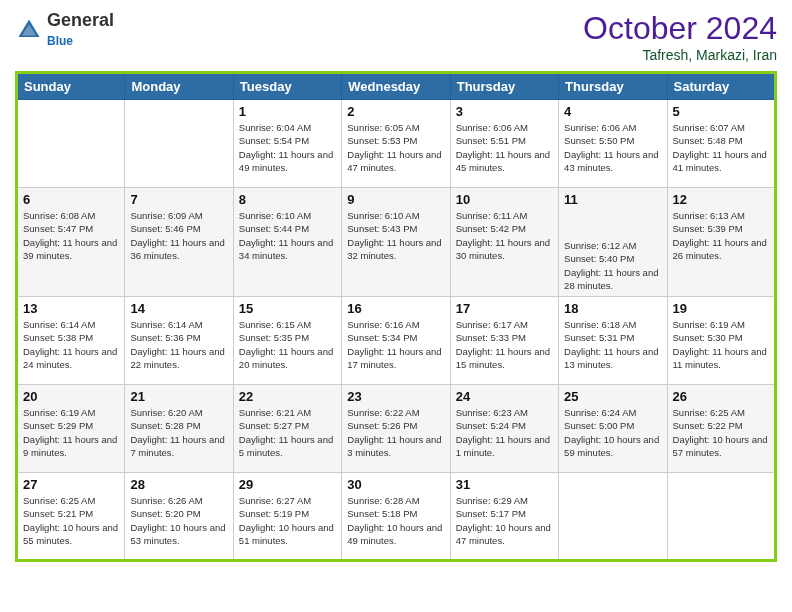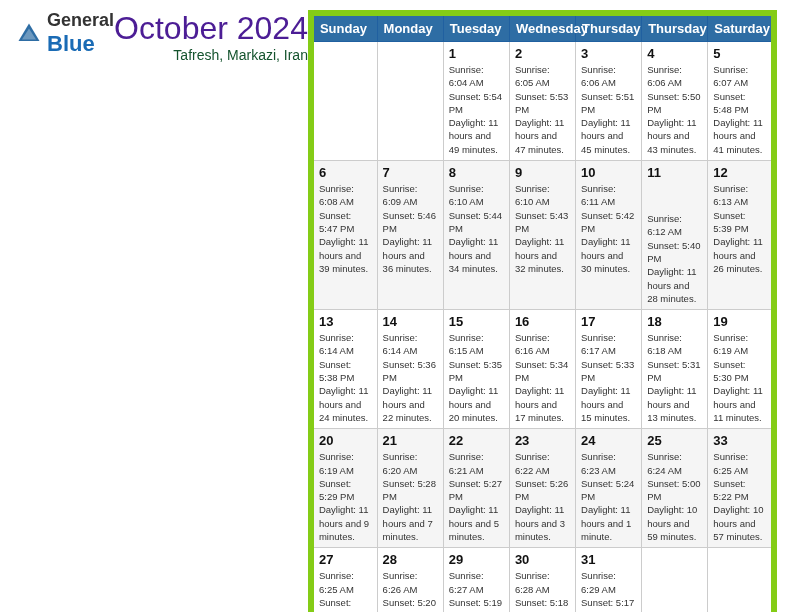--- a/index.html
+++ b/index.html
@@ -8,40 +8,40 @@
       background: #fff;
       width: 792px;
       height: 612px;
       overflow: hidden;
     }
     .page {
       width: 792px;
       height: 504px;
       padding: 10px 15px;
       display: flex;
-      flex-direction: row;
+      flex-direction: column;
     }
     .header {
       display: flex;
       justify-content: space-between;
       align-items: flex-start;
       margin-bottom: 8px;
     }
     .logo {
       display: flex;
       align-items: center;
       gap: 4px;
     }
     .logo-text-general {
       font-size: 18px;
       font-weight: bold;
       color: #333;
     }
     .logo-text-blue {
-      font-size: 22px;
+      font-size: 12px;
       font-weight: bold;
       color: #1a6bb5;
     }
     .logo-icon {
       width: 28px;
       height: 28px;
     }
     .title-block {
       text-align: right;
     }
@@ -49,21 +49,21 @@
       font-size: 32px;
       color: #4c1d95;
       font-weight: normal;
     }
     .title-location {
       font-size: 14px;
       color: #14532d;
     }
     .calendar {
       flex: 1;
-      border: 6px solid #84cc16;
+      border: 3px solid #84cc16;
       border-collapse: collapse;
       width: 100%;
       table-layout: fixed;
     }
     .calendar th {
       background-color: #2e6da4;
       color: #fff;
       text-align: left;
       padding: 5px 6px;
       font-size: 13px;
@@ -284,21 +284,21 @@
 Sunset: 5:24 PM
 Daylight: 11 hours and 1 minute.</div>
           </td>
           <td>
             <div class="day-number">25</div>
             <div class="day-info" style="white-space: pre-line;">Sunrise: 6:24 AM
 Sunset: 5:00 PM
 Daylight: 10 hours and 59 minutes.</div>
           </td>
           <td>
-            <div class="day-number">33</div>
+            <div class="day-number">26</div>
             <div class="day-info" style="white-space: pre-line;">Sunrise: 6:25 AM
 Sunset: 5:22 PM
 Daylight: 10 hours and 57 minutes.</div>
           </td>
         </tr>
         <tr>
           <td>
             <div class="day-number">27</div>
             <div class="day-info" style="white-space: pre-line;">Sunrise: 6:25 AM
 Sunset: 5:21 PM

